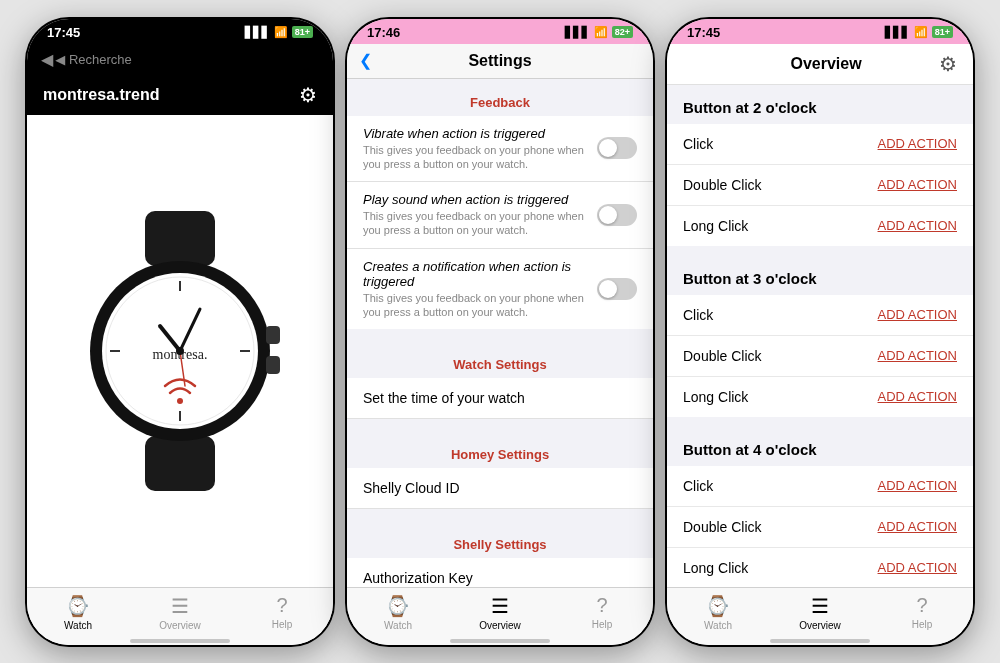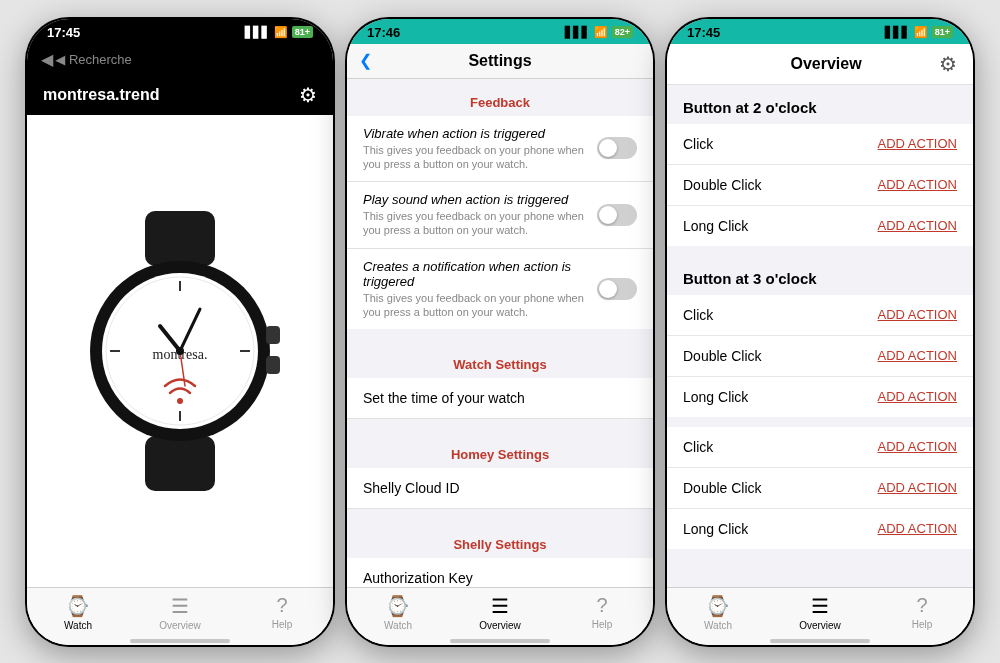--- a/index.html
+++ b/index.html
@@ -41,21 +41,21 @@
     .status-bar {
       background: #000;
       color: #fff;
       display: flex;
       justify-content: space-between;
       align-items: center;
       padding: 6px 20px 4px;
       flex-shrink: 0;
     }
     .status-bar.white {
-      background: #14b8a6;
+      background: #f9a8d4;
       color: #000;
     }
     .status-time {
       font-size: 13px;
       font-weight: 600;
     }
     .status-icons {
       display: flex;
       align-items: center;
       gap: 4px;
@@ -473,20 +473,21 @@
           <div class="action-row">
             <span class="action-label">Double Click</span>
             <span class="add-action-btn">ADD ACTION</span>
           </div>
           <div class="action-row">
             <span class="action-label">Long Click</span>
             <span class="add-action-btn">ADD ACTION</span>
           </div>
         </div>
 
+        <div class="overview-section-title">Button at 4 o'clock</div>
         <div class="overview-section">
           <div class="action-row">
             <span class="action-label">Click</span>
             <span class="add-action-btn">ADD ACTION</span>
           </div>
           <div class="action-row">
             <span class="action-label">Double Click</span>
             <span class="add-action-btn">ADD ACTION</span>
           </div>
           <div class="action-row">

